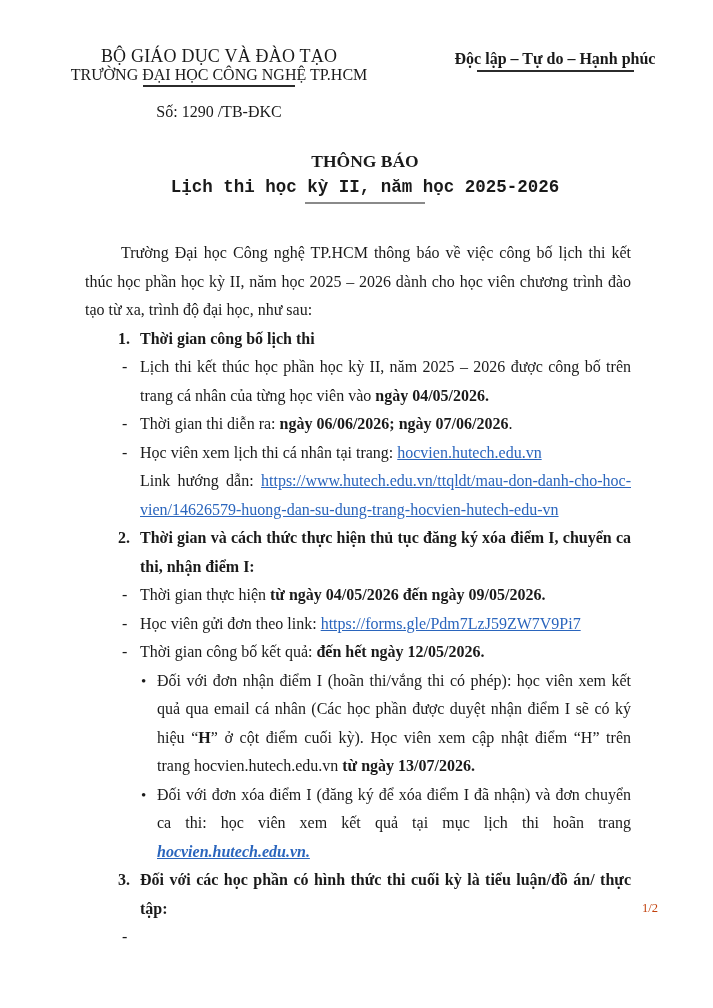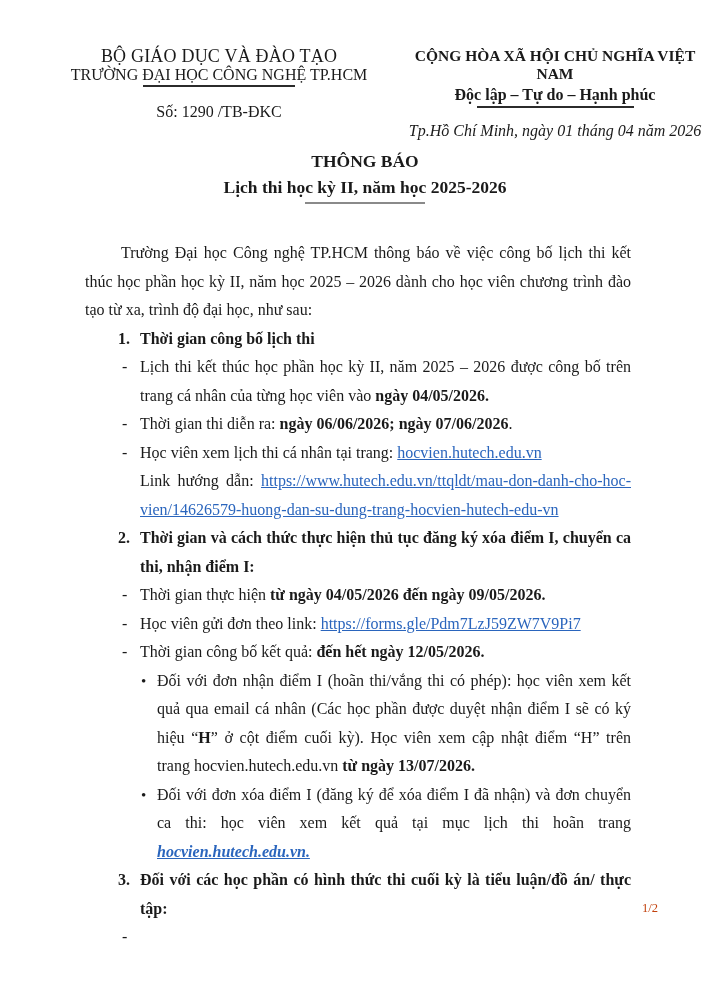--- a/index.html
+++ b/index.html
@@ -21,21 +21,21 @@
   .h-line1-right { font-size:15.5px; line-height:18px; font-weight:bold; }
   .h-line2-right { font-size:16px;   line-height:20px; font-weight:bold; margin-top:2px; }
   .rule-left  { width:152px; height:2px; background:#2b2b2b; margin:1px auto 0; }
   .rule-right { width:157px; height:2px; background:#2b2b2b; margin:1px auto 0; }
   .doc-number { margin-top:15px; font-size:16px; line-height:20px; }
   .date-line  { margin-top:13px; font-size:16px; line-height:20px; font-style:italic; }
 
   
   .title-block { position:absolute; top:149px; left:85px; width:560px; text-align:center; }
   .title-1 { font-size:17.5px; font-weight:bold; line-height:25px; }
-  .title-2 { font-size:17.5px; font-weight:bold; line-height:25px; margin-top:1px; }
+  .title-2 { font-size:17.5px; font-weight:bold; line-height:25px; margin-top:1px;font-family:Liberation Mono, monospace; }
   .title-3 { font-size:16.5px; font-weight:bold; line-height:25px; }
   .title-rule { width:120px; height:2px; background:#8a8a8a; margin:2px auto 0; }
 
   
   .doc-body {
     position:absolute; top:239px; left:85px; width:546px;
     font-size:16px; line-height:28.5px; text-align:justify;
   }
   .blk { position:relative; margin:0; }
   .blk .marker { position:absolute; top:0; }
@@ -63,24 +63,22 @@
 <div class="page">
 
   <div class="header">
     <div class="h-left">
       <div class="h-line1-left">BỘ GIÁO DỤC VÀ ĐÀO TẠO</div>
       <div class="h-line2-left">TRƯỜNG ĐẠI HỌC CÔNG NGHỆ TP.HCM</div>
       <div class="rule-left"></div>
       <div class="doc-number">Số: 1290 /TB-ĐKC</div>
     </div>
     <div class="h-right">
-      <div class="h-line1-right">CỘNG HÒA XÃ HỘI CHỦ NGHĨA VIỆT NAM</div>
       <div class="h-line2-right">Độc lập – Tự do – Hạnh phúc</div>
       <div class="rule-right"></div>
-      <div class="date-line">Tp.Hồ Chí Minh, ngày 01 tháng 04 năm 2026</div>
     </div>
   </div>
 
   <div class="title-block">
     <div class="title-1">THÔNG BÁO</div>
     <div class="title-2">Lịch thi học kỳ II, năm học 2025-2026</div>
     <div class="title-rule"></div>
   </div>
 
   <div class="doc-body">

